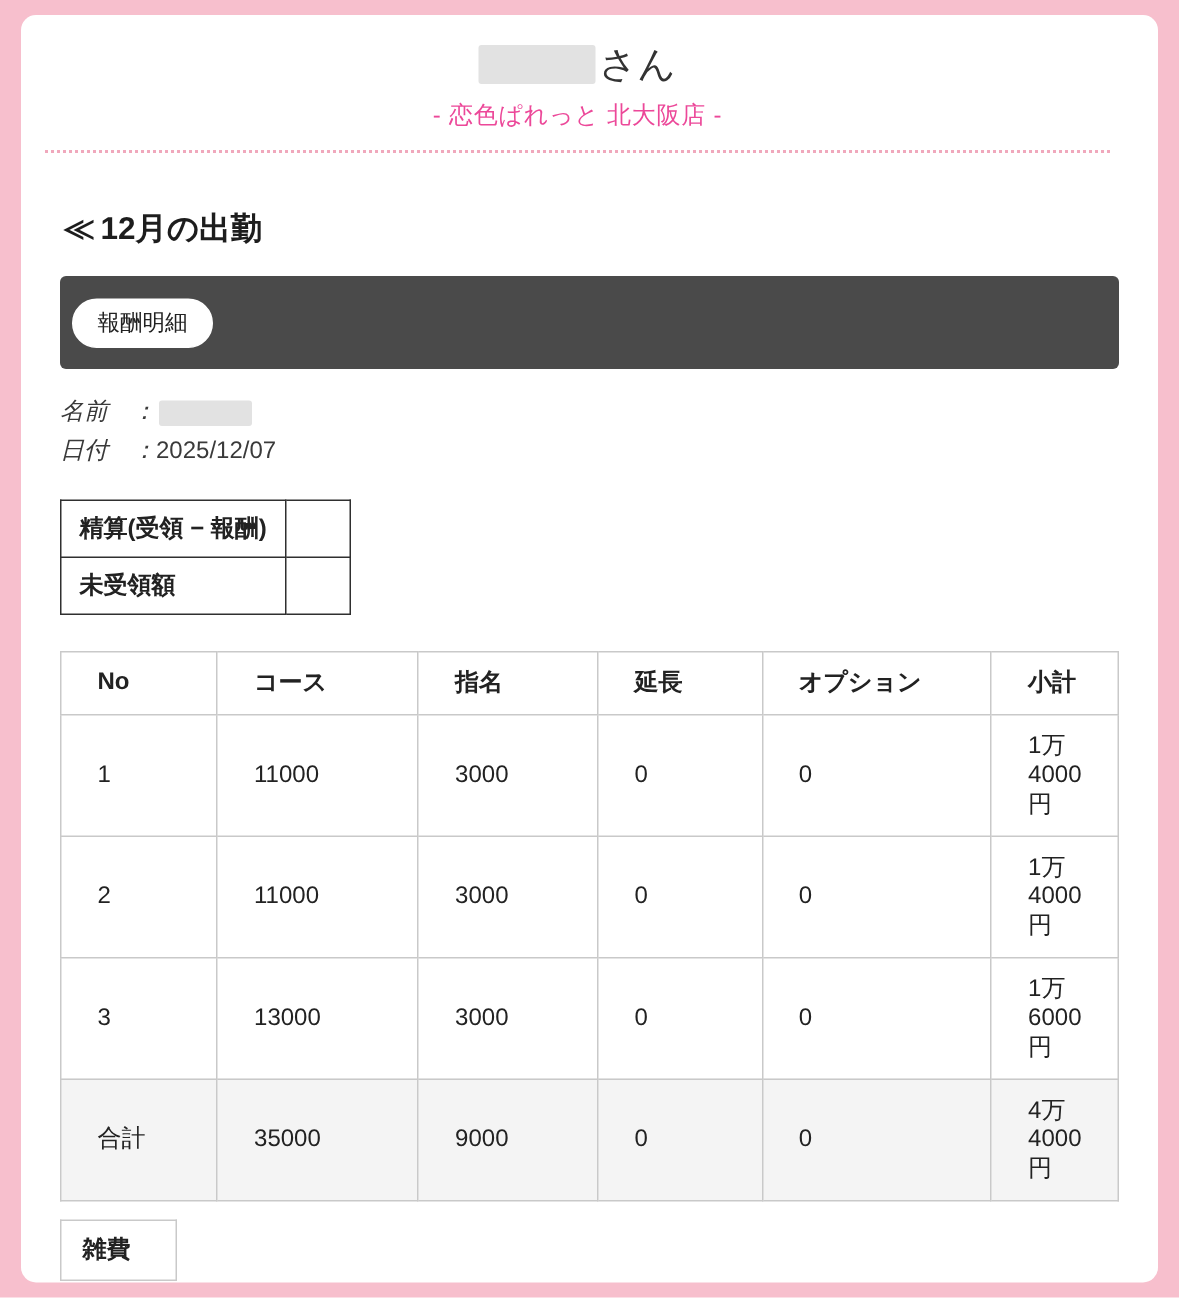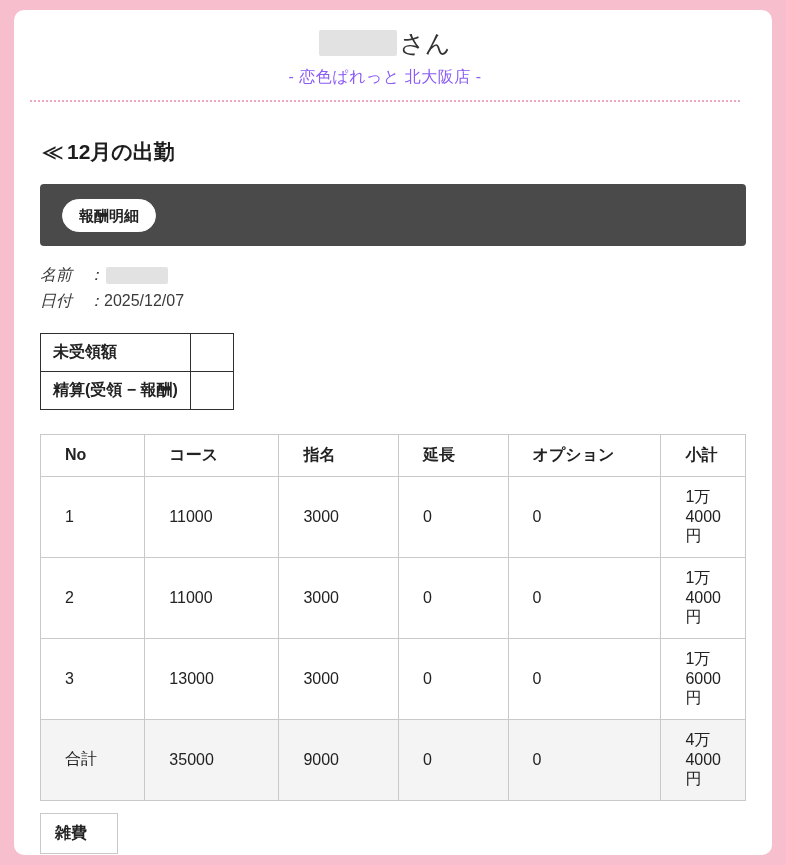--- a/index.html
+++ b/index.html
@@ -43,21 +43,21 @@
   .redacted-name {
     display: inline-block;
     width: 78px;
     height: 26px;
     background: #e2e2e2;
     border-radius: 2px;
   }
   .header-shop {
     margin-top: 9px;
     font-size: 16px;
-    color: #8b5cf6;
+    color: #ec4899;
     letter-spacing: .5px;
   }
   .divider-dotted {
     border: none;
     border-top: 2px dotted #f0a8bc;
     margin: 12px 16px 0 16px;
   }
 
   
   .content {
@@ -78,22 +78,21 @@
     letter-spacing: -3px;
     margin-right: 5px;
   }
 
   .dark-bar {
     background: #4a4a4a;
     border-radius: 4px;
     height: 62px;
     display: flex;
     align-items: center;
-    padding-left: 22px;
-    font-weight: bold;
+    padding-left: 8px;
   }
   .pill {
     background: #ffffff;
     border-radius: 18px;
     padding: 8px 16px;
     font-size: 15px;
     color: #222;
     line-height: 1;
     border: 1px solid #ffffff;
   }
@@ -223,25 +222,25 @@
         <span class="info-label">日付　：</span>
         <span>2025/12/07</span>
       </div>
     </div>
 
     <div class="summary-wrap">
 
       <table class="grid">
         <tbody>
           <tr>
-            <td class="sum-label">未受領額</td>
+            <td class="sum-label">精算(受領 − 報酬)</td>
             <td class="blank-cell"></td>
           </tr>
           <tr>
-            <td class="sum-label">精算(受領 − 報酬)</td>
+            <td class="sum-label">未受領額</td>
             <td class="blank-cell"></td>
           </tr>
         </tbody>
       </table>
     </div>
 
     <table class="detail-table">
       <thead>
         <tr>
           <th class="col-no">No</th>

